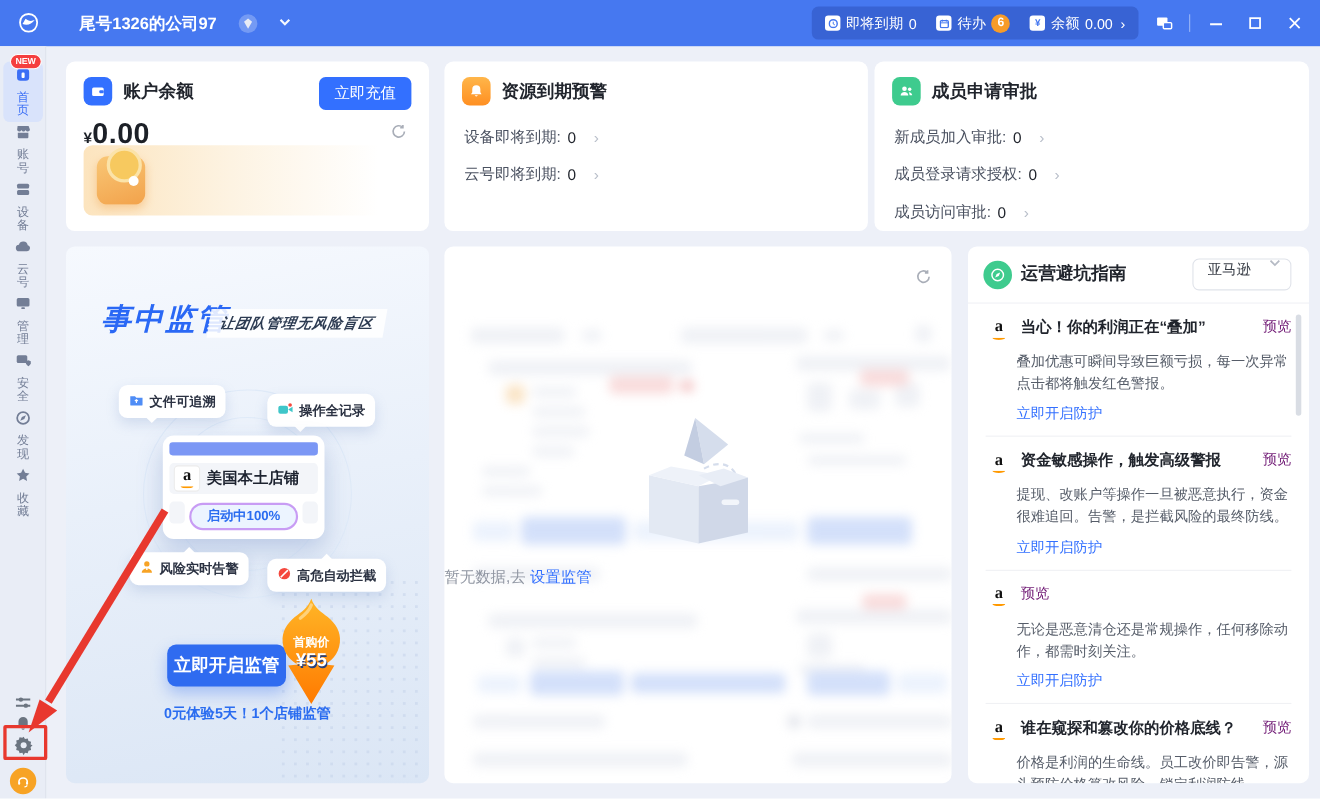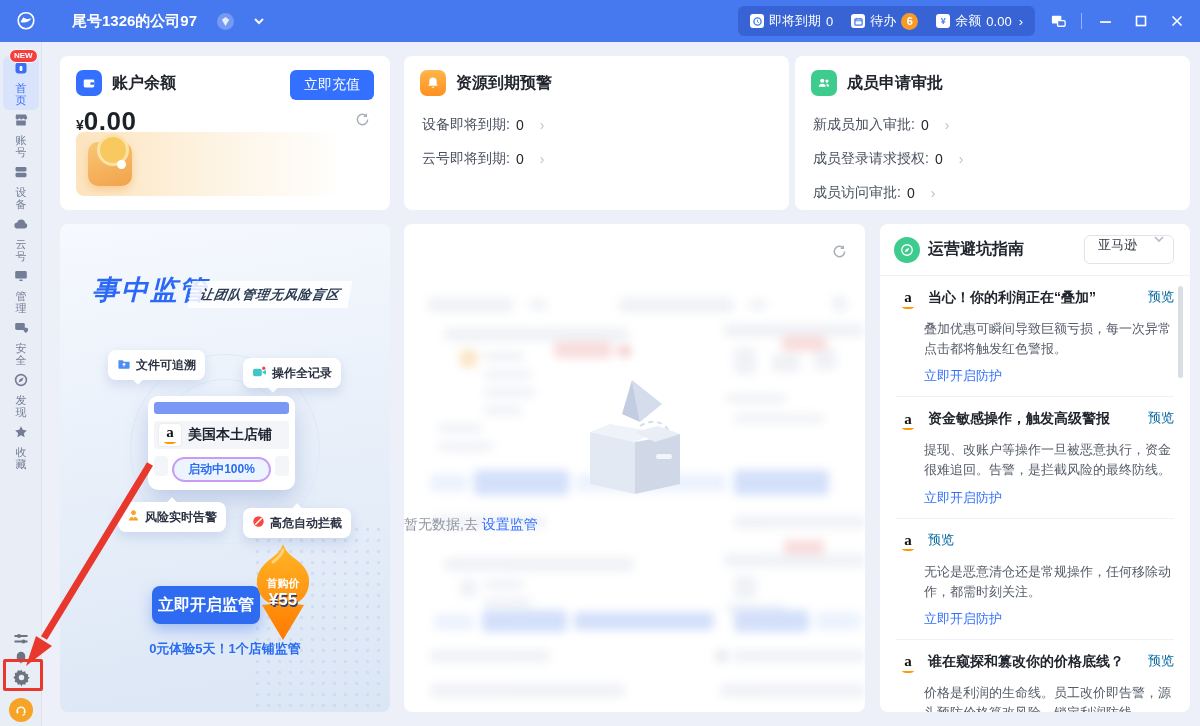--- a/index.html
+++ b/index.html
@@ -94,21 +94,21 @@
 
   
   .guide-head{position:absolute;left:0;top:0;width:310px;height:52px;display:flex;align-items:center;gap:8px;padding:0 14px;border-bottom:1px solid #f0f1f5}
   .tile.circle{border-radius:50%}
   .region-select{position:absolute;right:16px;top:11px;width:90px;height:29px;border:1px solid #e0e3ea;border-radius:6px;display:flex;justify-content:space-between;padding:0 9px 0 13px;font-size:13px;color:#383d46;cursor:pointer;background:#fff}
   .guide-list{position:absolute;left:0;top:52px;width:310px;height:436px;overflow:hidden;padding:12px 16px 0 16px}
   .guide-item{padding-bottom:11px;margin-bottom:12px;border-bottom:1px solid #f0f1f4}
   .guide-item:last-child{border-bottom:none}
   .gi-row{display:flex;align-items:flex-start;gap:8px}
   .gi-title{flex:1;font-size:14px;font-weight:700;color:#21252d;line-height:1.3}
-  .gi-preview{font-size:13px;color:#0369a1;cursor:pointer;white-space:nowrap}
+  .gi-preview{font-size:13px;color:#701a75;cursor:pointer;white-space:nowrap}
   .gi-desc{margin:7px 0 0 28px;font-size:13px;color:#565d69;line-height:1.55}
   .gi-action{display:inline-block;margin:8px 0 0 28px;font-size:13px;color:#3370ff;cursor:pointer}
   .scroll-thumb{position:absolute;right:7px;top:62px;width:5px;height:92px;background:#d9dde4;border-radius:3px;cursor:pointer}
 
   
   .overlay-svg{position:absolute;left:0;top:0;width:1200px;height:726px;pointer-events:none;z-index:60}
   .red-box{position:absolute;left:3px;top:659px;width:40px;height:32px;border:3px solid #e8382e;border-radius:2px;z-index:61;pointer-events:none}
 </style>
 </head>
 <body>

